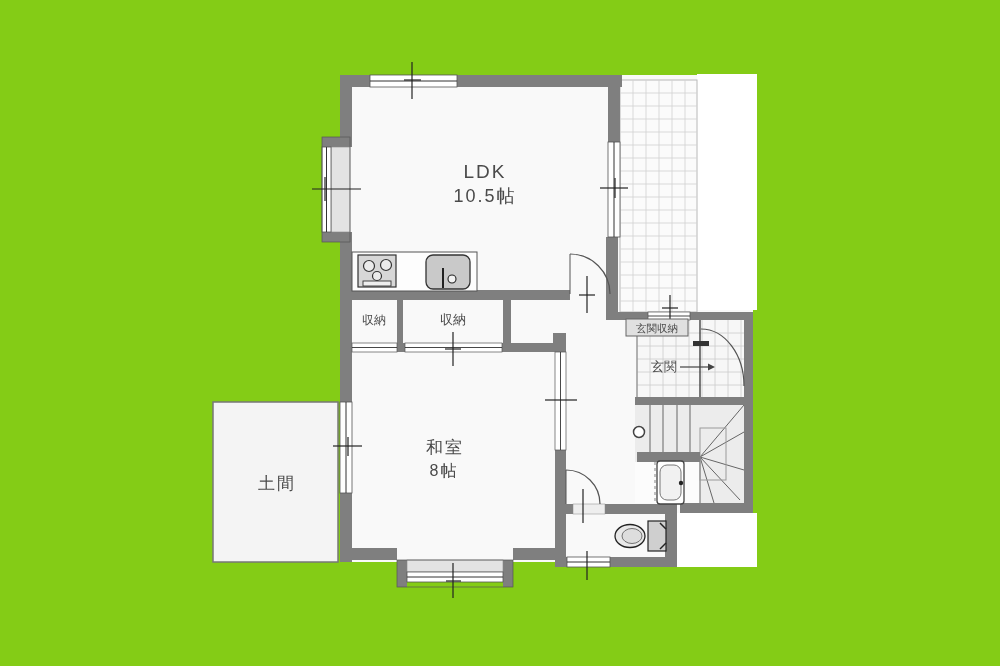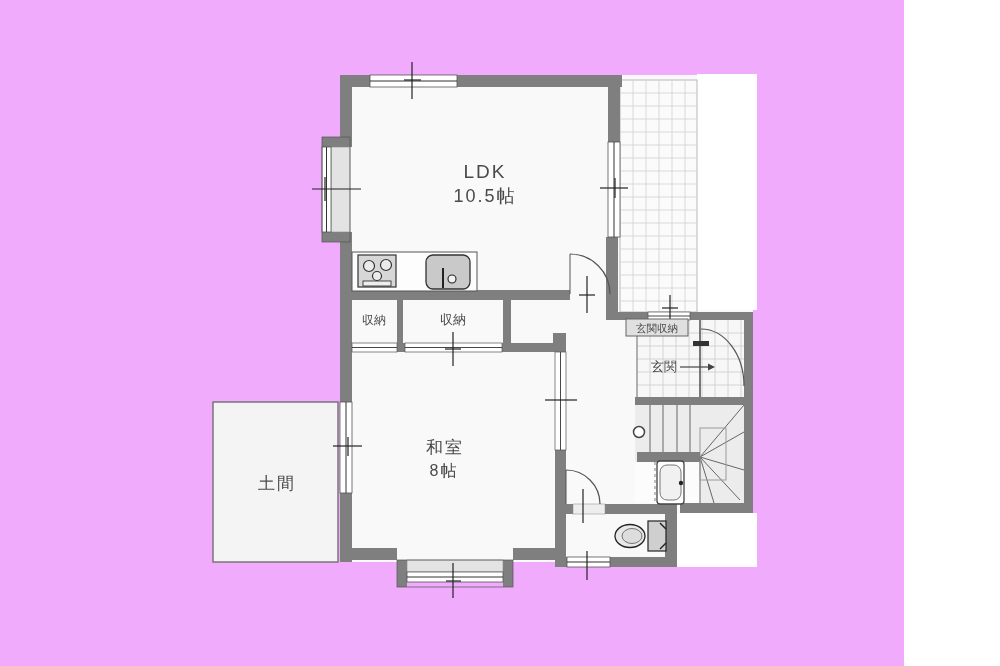--- a/index.html
+++ b/index.html
@@ -1,16 +1,16 @@
 <!DOCTYPE html>
 <html><head>
 <meta charset="utf-8">
 <style>
   html,body{margin:0;padding:0;background:#ffffff;}
-  .stage{position:relative;width:904px;height:666px;background:#f0abfc;overflow:hidden;
+  .stage{position:relative;width:1000px;height:666px;background:#84cc16;overflow:hidden;
          font-family:"Liberation Sans","DejaVu Sans",sans-serif;}
   svg{display:block;}
   text{fill:#4a4a4a;font-family:"Liberation Sans","DejaVu Sans",sans-serif;}
   .room-label{letter-spacing:2px;}
 </style>
 </head>
 <body>
 
 <div class="stage">
 <svg width="1000" height="666" viewBox="0 0 1000 666">

